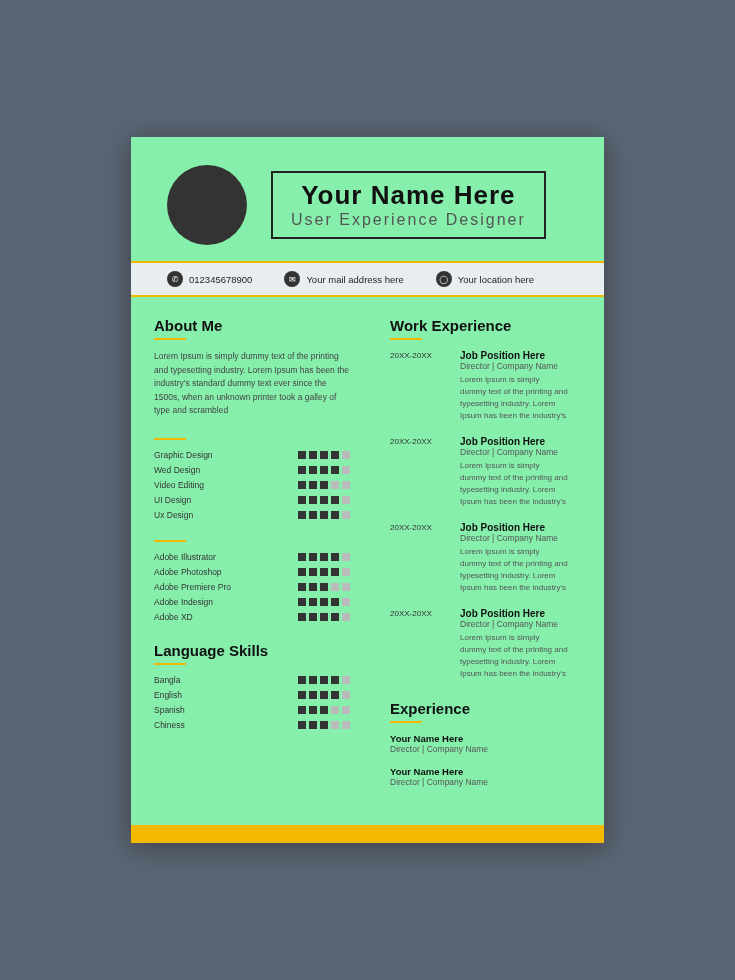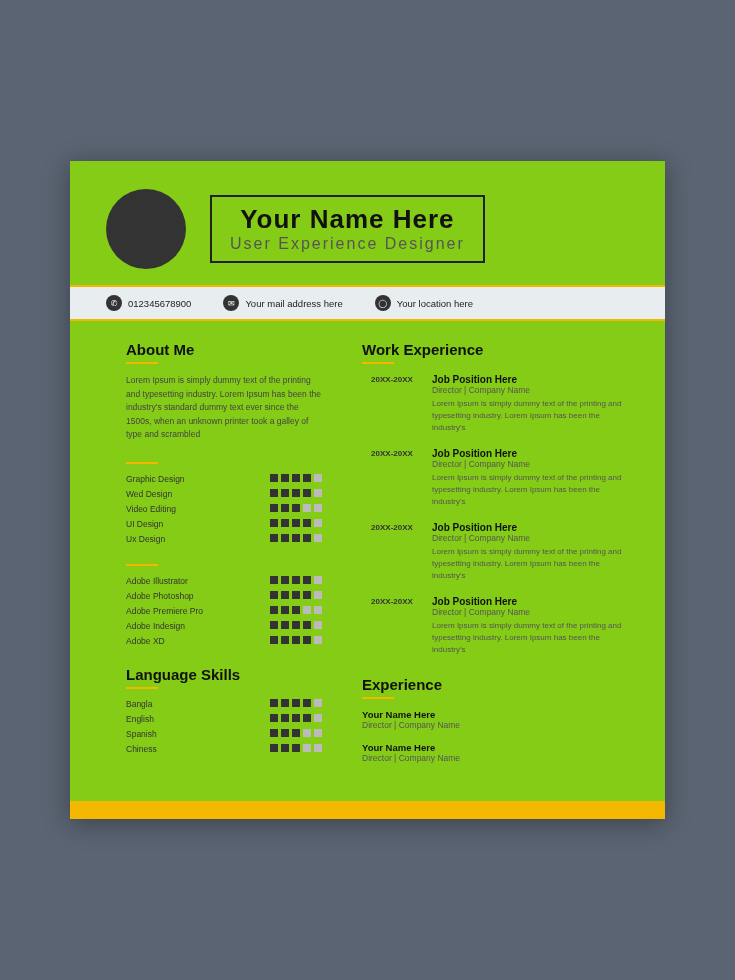--- a/index.html
+++ b/index.html
@@ -5,22 +5,22 @@
     * { margin: 0; padding: 0; box-sizing: border-box; }
     body {
       background-color: #5a6472;
       display: flex;
       justify-content: center;
       align-items: center;
       min-height: 980px;
       font-family: Arial, sans-serif;
     }
     .resume-wrapper {
-      width: 595px;
-      background: #84cc16;
+      width: 473px;
+      background: #86efac;
       box-shadow: 0 4px 24px rgba(0,0,0,0.35);
       position: relative;
       padding-bottom: 0;
     }
     .header-section {
       padding: 28px 36px 16px 36px;
       display: flex;
       align-items: center;
       gap: 24px;
     }
@@ -74,21 +74,21 @@
       display: flex;
       align-items: center;
       justify-content: center;
       color: #fff;
       font-size: 8px;
       flex-shrink: 0;
     }
     .main-content {
       display: flex;
       gap: 0;
-      padding: 20px 36px 0 56px;
+      padding: 20px 36px 0 23px;
     }
     .left-col {
       width: 220px;
       flex-shrink: 0;
       padding-right: 24px;
     }
     .right-col {
       flex: 1;
       padding-left: 16px;
     }
@@ -112,20 +112,21 @@
       font-size: 8.5px;
       color: #444;
       line-height: 1.6;
     }
     .skills-list {
       list-style: none;
     }
     .skill-item {
       display: flex;
       justify-content: space-between;
+      align-items: center;
       font-size: 8.5px;
       color: #333;
       margin-bottom: 5px;
     }
     .skill-dots {
       display: flex;
       gap: 3px;
     }
     .dot {
       width: 8px;
@@ -136,26 +137,25 @@
       background: #bbb;
     }
     .work-entry {
       display: flex;
       gap: 10px;
       margin-bottom: 14px;
     }
     .work-date {
       font-size: 8px;
       color: #333;
-      font-weight: 700;
+      font-weight: 400;
       white-space: nowrap;
       width: 60px;
       flex-shrink: 0;
       padding-top: 1px;
-      text-align: center;
     }
     .work-details {}
     .job-title {
       font-size: 10px;
       font-weight: 700;
       color: #111;
     }
     .job-company {
       font-size: 8.5px;
       color: #555;

